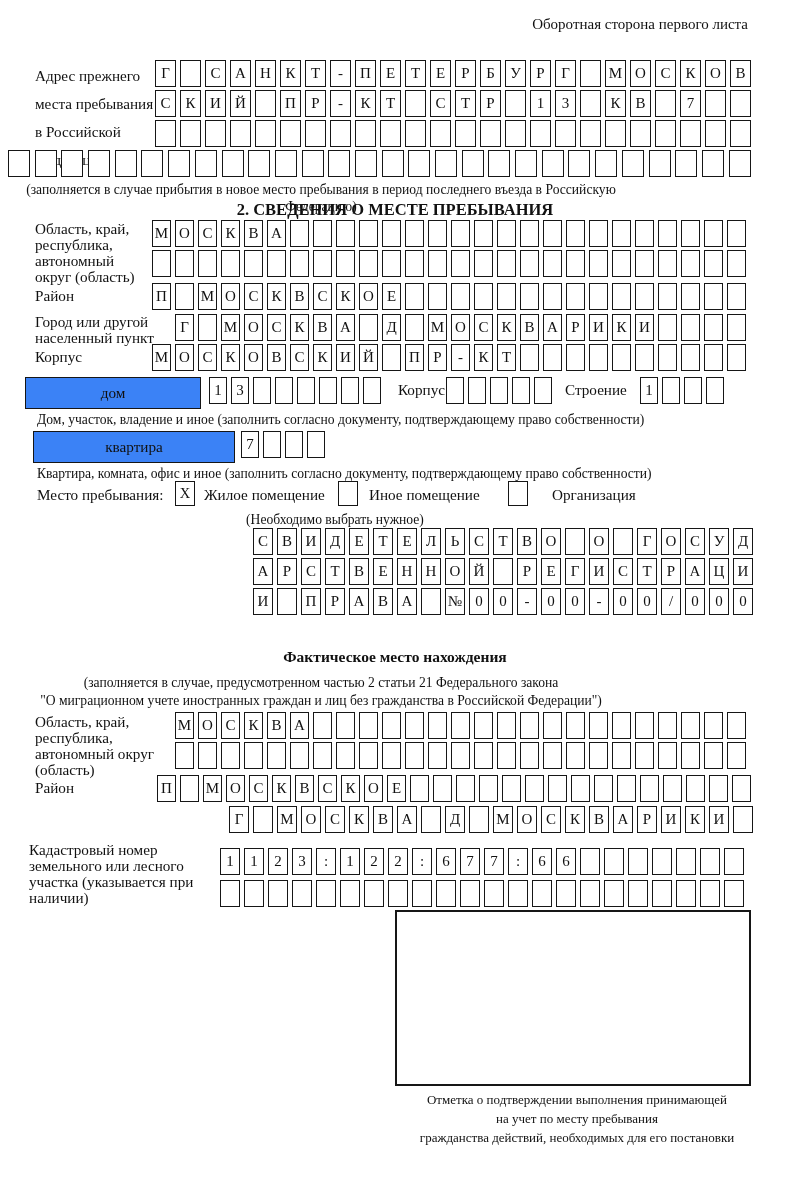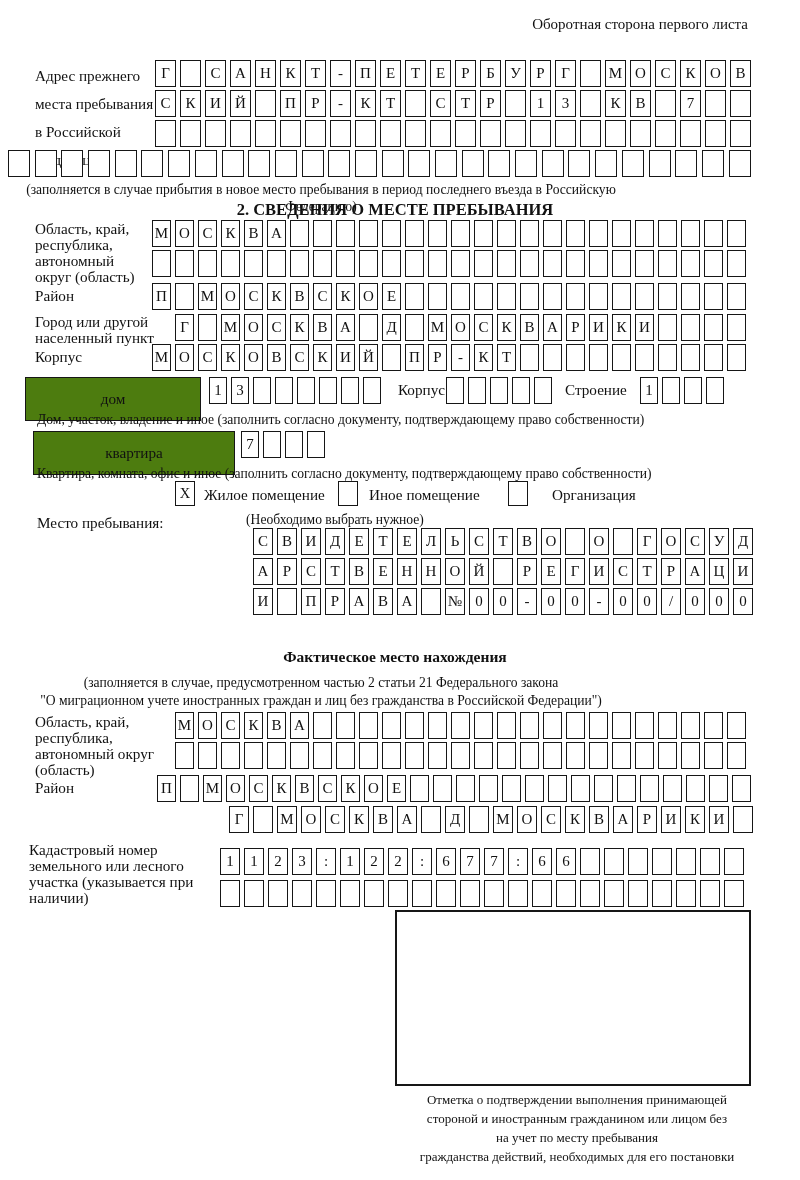--- a/index.html
+++ b/index.html
@@ -16,22 +16,22 @@
   .cell{box-sizing:border-box;height:27px;border:1.6px solid #161616;background:#fff;
         display:flex;align-items:center;justify-content:center;
         font-size:15px;font-family:inherit;}
   .g24{gap:4px;}  .g24 .cell{width:21px;}
   .g28{gap:4.7px;}.g28 .cell{width:22px;}
   .g26{gap:4px;}  .g26 .cell{width:19px;}
   .g25{gap:4px;}  .g25 .cell{width:19px;}
   .g21{gap:4px;}  .g21 .cell{width:20px;}
   .g22{gap:4px;}  .g22 .cell{width:20px;}
   .gh{gap:4px;}   .gh .cell{width:18px;}
-  .widebox{position:absolute;box-sizing:border-box;height:44px;border:1.6px solid #161616;
-           display:flex;align-items:center;justify-content:center;font-size:15.2px;background:#4d7c0f;}
+  .widebox{position:absolute;box-sizing:border-box;height:32px;border:1.6px solid #161616;
+           display:flex;align-items:center;justify-content:center;font-size:15.2px;background:#3b82f6;}
   .cbox{position:absolute;box-sizing:border-box;width:20px;height:25px;border:1.6px solid #161616;
         display:flex;align-items:center;justify-content:center;font-size:14.5px;background:#fff;}
   .inline-label{position:absolute;font-size:15.2px;}
   
   #addr-label{left:35px;top:62px;width:128px;line-height:28px;}
   #addr-r1{left:155px;top:60px;} #addr-r2{left:155px;top:90px;} #addr-r3{left:155px;top:120px;}
   #addr-r4{left:8px;top:150px;}
   #addr-note{top:181px;}
   #s2-title{top:200px;}
   #s2-region-label{left:35px;top:221px;width:110px;}
@@ -45,21 +45,21 @@
   #dom-box{left:25px;top:377px;width:176px;}
   #dom-grid{left:209px;top:377px;}
   #korpus-label{left:398px;top:381px;}
   #korpus-grid{left:446px;top:377px;}
   #stroenie-label{left:565px;top:381px;}
   #stroenie-grid{left:640px;top:377px;}
   #house-note{left:37px;top:411px;}
   #kv-box{left:33px;top:431px;width:202px;}
   #kv-grid{left:241px;top:431px;}
   #kv-note{left:37px;top:465px;}
-  #stay-label{left:37px;top:486px;margin-top:28px;}
+  #stay-label{left:37px;top:486px;}
   #stay-cb1{left:175px;top:481px;} #stay-opt1{left:204px;top:486px;}
   #stay-cb2{left:338px;top:481px;} #stay-opt2{left:369px;top:486px;}
   #stay-cb3{left:508px;top:481px;} #stay-opt3{left:552px;top:486px;}
   #stay-note{left:150px;top:511px;width:370px;text-align:center;}
   #doc-label{left:35px;top:529px;width:224px;}
   #doc-r1{left:253px;top:528px;} #doc-r2{left:253px;top:558px;} #doc-r3{left:253px;top:588px;}
   #s3-title{top:648px;}
   #s3-note1{top:674px;} #s3-note2{top:692px;}
   #s3-region-label{left:35px;top:714px;width:142px;}
   #s3-region-r1{left:175px;top:712px;} #s3-region-r2{left:175px;top:742px;}
@@ -616,18 +616,17 @@
       <span class="cell"></span>
       <span class="cell"></span>
       <span class="cell"></span>
       <span class="cell"></span>
       <span class="cell"></span>
     </div>
 
   <div class="abs" id="stamp-box"></div>
   <div class="abs" id="stamp-caption">
     <div>Отметка о подтверждении выполнения принимающей</div>
-    <div>стороной и иностранным гражданином или лицом без</div>
     <div>на учет по месту пребывания</div>
     <div>гражданства действий, необходимых для его постановки</div>
   </div>
 
 </div>
 
 </body></html>

